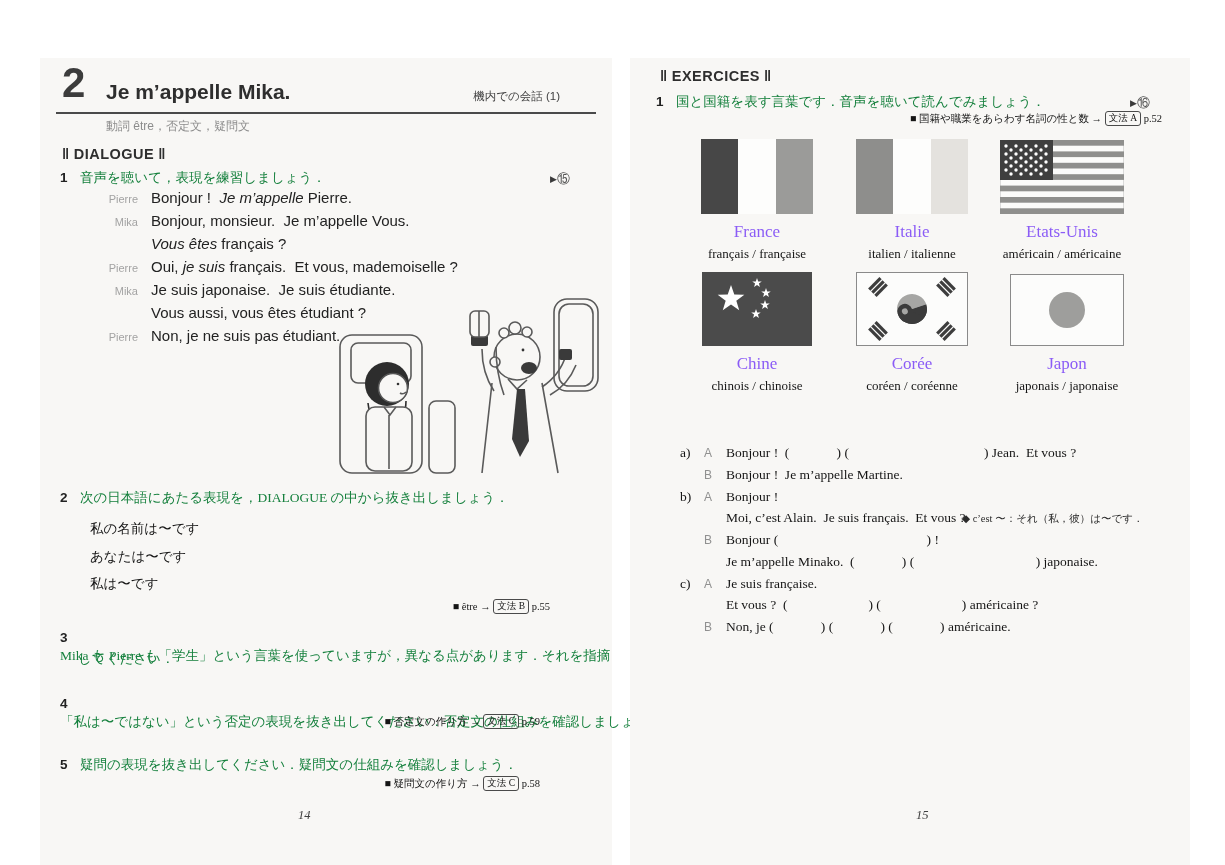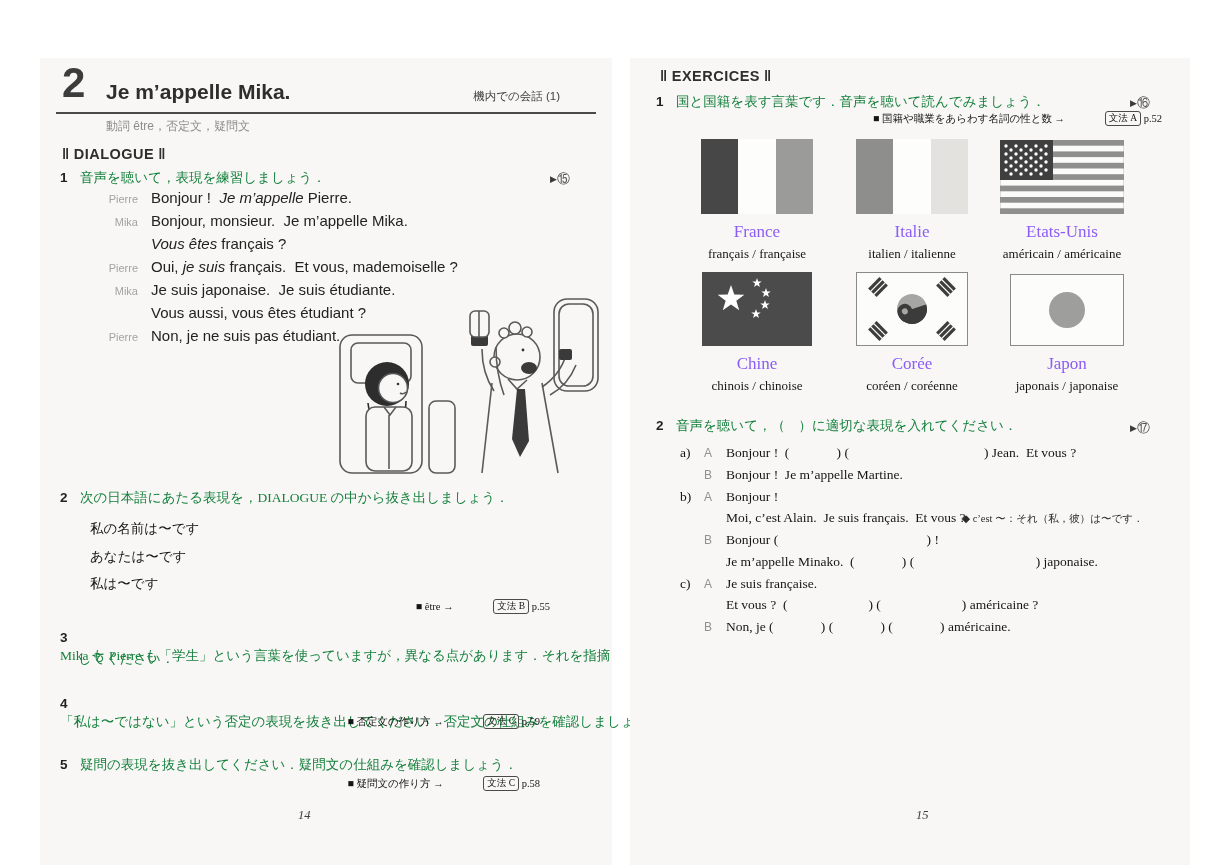--- a/index.html
+++ b/index.html
@@ -31,21 +31,21 @@
   
   .dline{position:absolute;left:38px;width:520px;height:23px;display:flex;align-items:baseline;}
   .spk{width:60px;text-align:right;margin-right:13px;font-family:"Liberation Sans",sans-serif;
        font-size:11px;color:#a3a3a3;flex:none;}
   .dtext{font-family:"Liberation Sans",sans-serif;font-size:15px;color:#222;white-space:pre;}
   .dtext i{font-style:italic;}
 
   .jitem{font-size:13.5px;color:#151515;}
   .ref{font-size:10.5px;color:#151515;white-space:nowrap;}
   .gbox{display:inline-block;border:1px solid #4a4a4a;border-radius:3px;padding:0 3px;
-        font-size:9.5px;line-height:13px;vertical-align:0.5px;margin-left:37px;}
+        font-size:9.5px;line-height:13px;vertical-align:0.5px;}
   .pagenum{font-size:12.5px;font-style:italic;color:#404040;}
 
   
   .ccell{position:absolute;width:150px;text-align:center;}
   .flagbox{height:78px;display:flex;align-items:flex-end;justify-content:center;margin-bottom:8px;}
   .cname{font-size:17px;color:#8b5cf6;}
   .cnat{font-size:13px;color:#151515;margin-top:4px;}
 
   
   .exline{position:absolute;left:0;width:560px;height:22px;}
@@ -80,21 +80,21 @@
         <span class="play">▶</span><span class="playnum">⑮</span>
       </span>
     </div>
 
     <div class="dline" style="top:131px;">
       <span class="spk">Pierre</span>
       <span class="dtext"><span>Bonjour !  </span><i>Je m’appelle</i><span> Pierre.</span></span>
     </div>
     <div class="dline" style="top:154px;">
       <span class="spk">Mika</span>
-      <span class="dtext"><span>Bonjour, monsieur.  Je m’appelle Mika.</span></span>
+      <span class="dtext"><span>Bonjour, monsieur.  Je m’appelle Vous.</span></span>
     </div>
     <div class="dline" style="top:177px;">
       <span class="spk"></span>
       <span class="dtext"><i>Vous êtes</i><span> français ?</span></span>
     </div>
     <div class="dline" style="top:200px;">
       <span class="spk">Pierre</span>
       <span class="dtext"><span>Oui, </span><i>je suis</i><span> français.  Et vous, mademoiselle ?</span></span>
     </div>
     <div class="dline" style="top:223px;">
@@ -353,27 +353,20 @@
                 <rect x="-8" y="-1.6" width="16" height="3.2"></rect>
                 <rect x="-8" y="2.8" width="16" height="3.2"></rect>
               </g>
           </g>
         </svg>
       </div>
       <div class="cname">Corée</div>
       <div class="cnat">coréen / coréenne</div>
     </div>
 
-    <div class="abs" style="left:26px;top:358px;width:520px;">
-      <span class="tnum">2</span>
-      <span class="ttext pre">音声を聴いて，（　）に適切な表現を入れてください．</span>
-      <span class="abs" style="left:474px;top:2px;">
-        <span class="play">▶</span><span class="playnum">⑰</span>
-      </span>
-    </div>
 
     <div class="exline" style="top:387px;">
       <span class="exlabel">a)</span>
       <span class="exletter">A</span>
       <span class="extext">Bonjour !  (              ) (                                        ) Jean.  Et vous ?</span>
     </div>
     <div class="exline" style="top:409px;">
       <span class="exlabel"></span>
       <span class="exletter">B</span>
       <span class="extext">Bonjour !  Je m’appelle Martine.</span>

